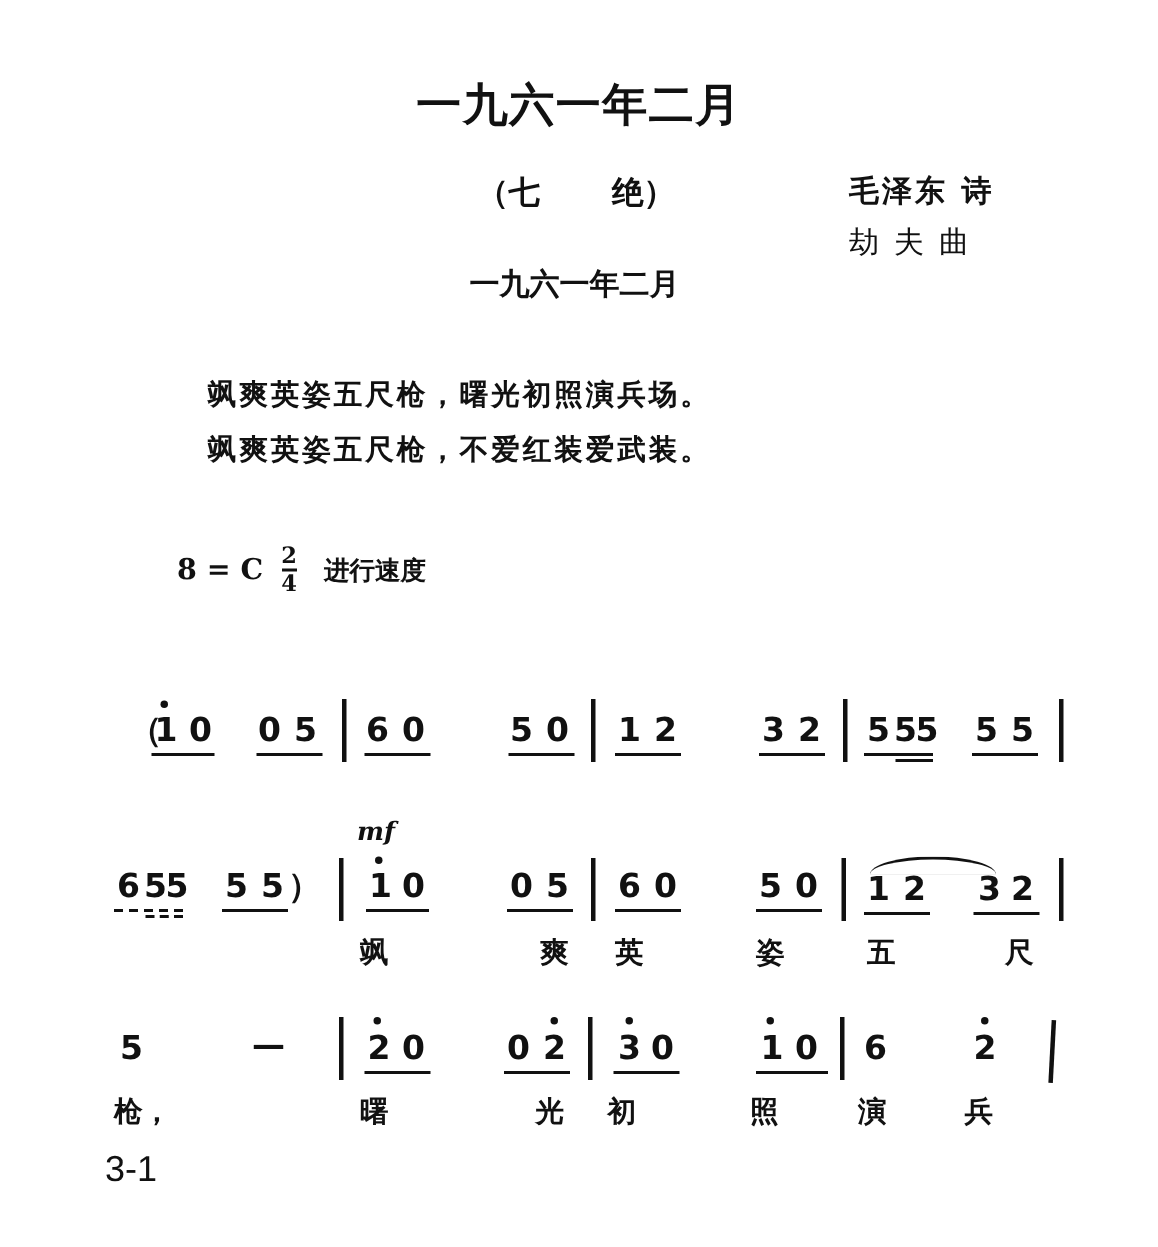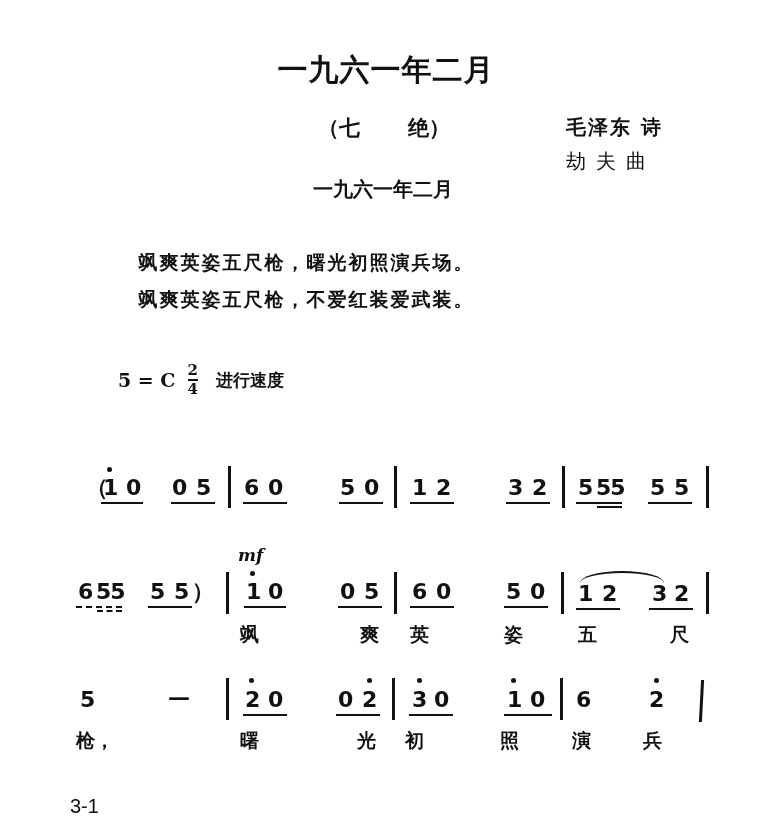--- a/index.html
+++ b/index.html
@@ -17,38 +17,38 @@
   .frac .bar { width:10px; border-top:2px solid #111; margin:1px 0; }
   .tempo { font-size:17px; font-family:"DejaVu Sans", sans-serif; font-weight:bold; margin-left:8px; }
 
   .note { position:absolute; font-size:22px; font-weight:bold; font-family:"DejaVu Sans", sans-serif; line-height:24px; }
   .dot-above { position:absolute; width:5px; height:5px; border-radius:50%; background:#111; }
   .uline { position:absolute; border-top:2px solid #111; height:0; }
   .barline { position:absolute; width:3px; background:#111; }
   .lyric { position:absolute; font-size:19px; font-weight:bold; }
   .dyn { position:absolute; font-size:17px; font-style:italic; font-weight:bold; font-family:"DejaVu Serif", serif; }
   .slur { position:absolute; border-top:2px solid #111; border-radius:50% 50% 0 0 / 100% 100% 0 0; height:10px; }
-  .pagenum { left:70px; top:766px; font-size:20px; font-family:"Liberation Sans", sans-serif;margin-top:29px; }
+  .pagenum { left:70px; top:766px; font-size:24px; font-family:"Liberation Sans", sans-serif; }
 </style>
 </head>
 <body>
 
 <div class="abs title">一九六一年二月</div>
 <div class="abs form">
   <span>（七</span><span class="gap"></span><span>绝）</span>
 </div>
 <div class="abs poet">毛泽东 诗</div>
 <div class="abs composer">劫夫曲</div>
 <div class="abs date">一九六一年二月</div>
 
 <div class="abs poem" style="top:250px;">飒爽英姿五尺枪，曙光初照演兵场。</div>
 <div class="abs poem" style="top:287px;">飒爽英姿五尺枪，不爱红装爱武装。</div>
 
 <div class="abs key">
-  <span>5 = C</span>
+  <span>8 = C</span>
   <span class="frac">
     <span>2</span>
     <span class="bar"></span>
     <span>4</span>
   </span>
   <span class="tempo">进行速度</span>
 </div>
 
 <div>
   <span class="note" style="left:86px;top:476px;">（</span>

